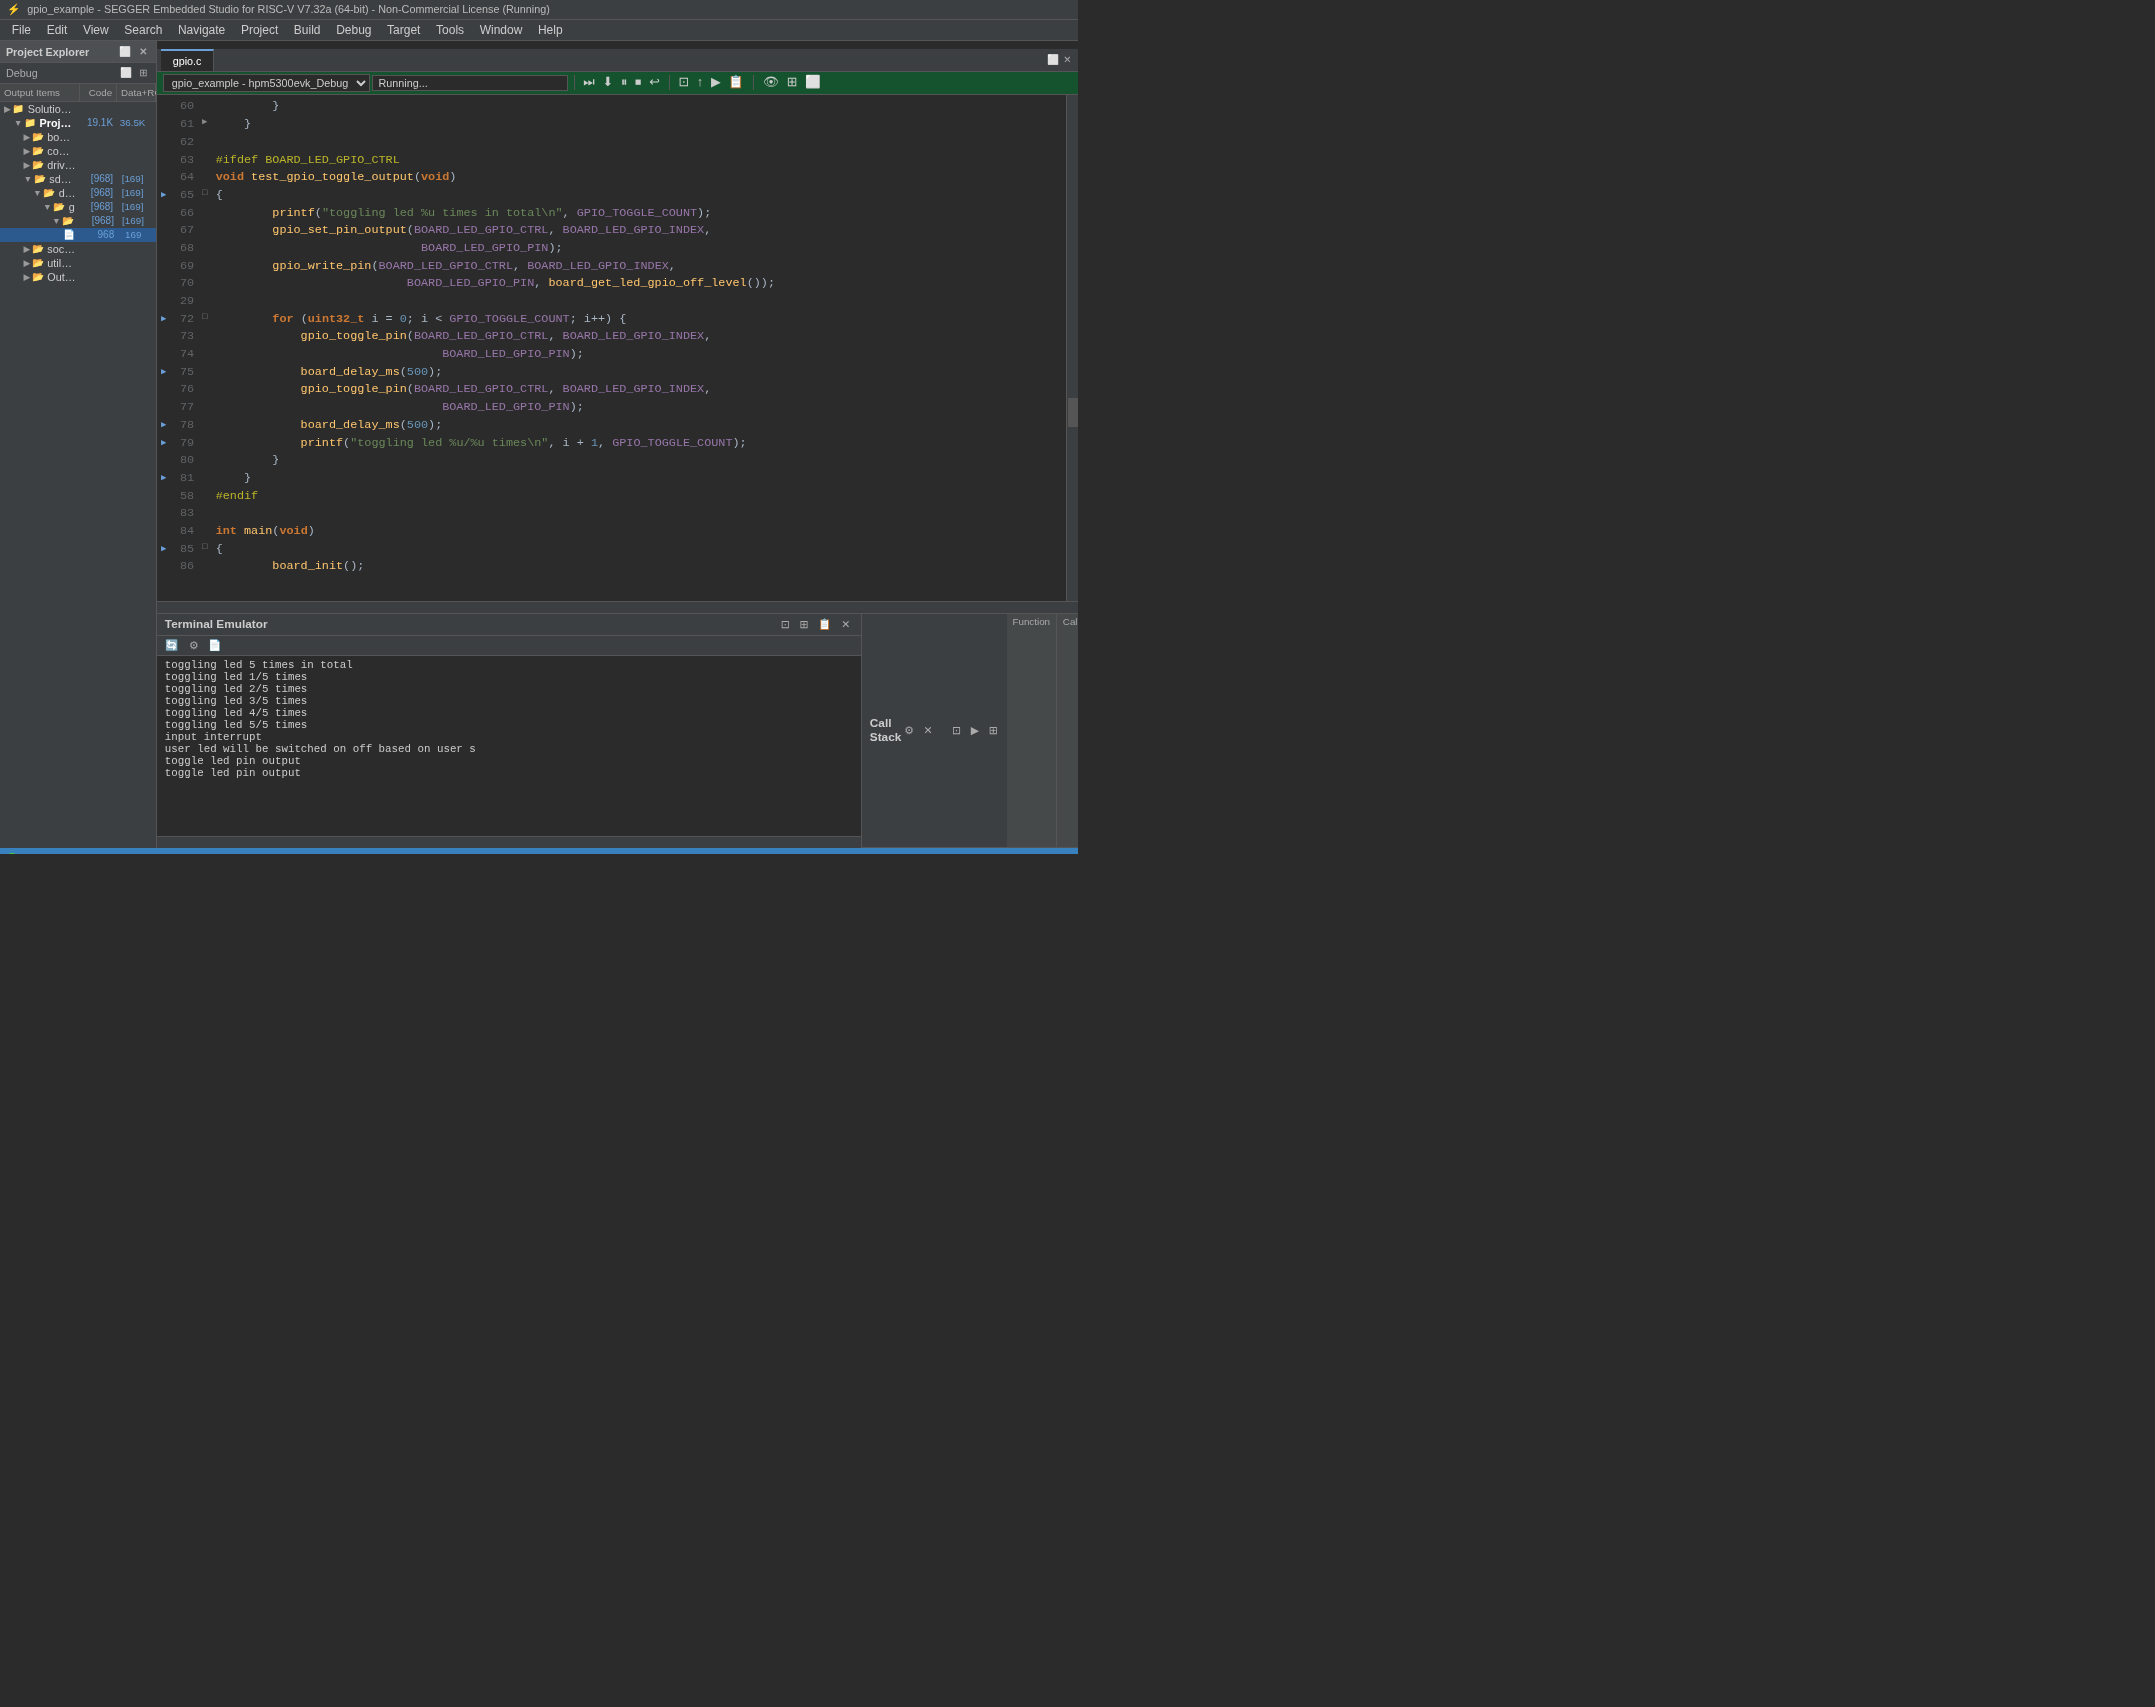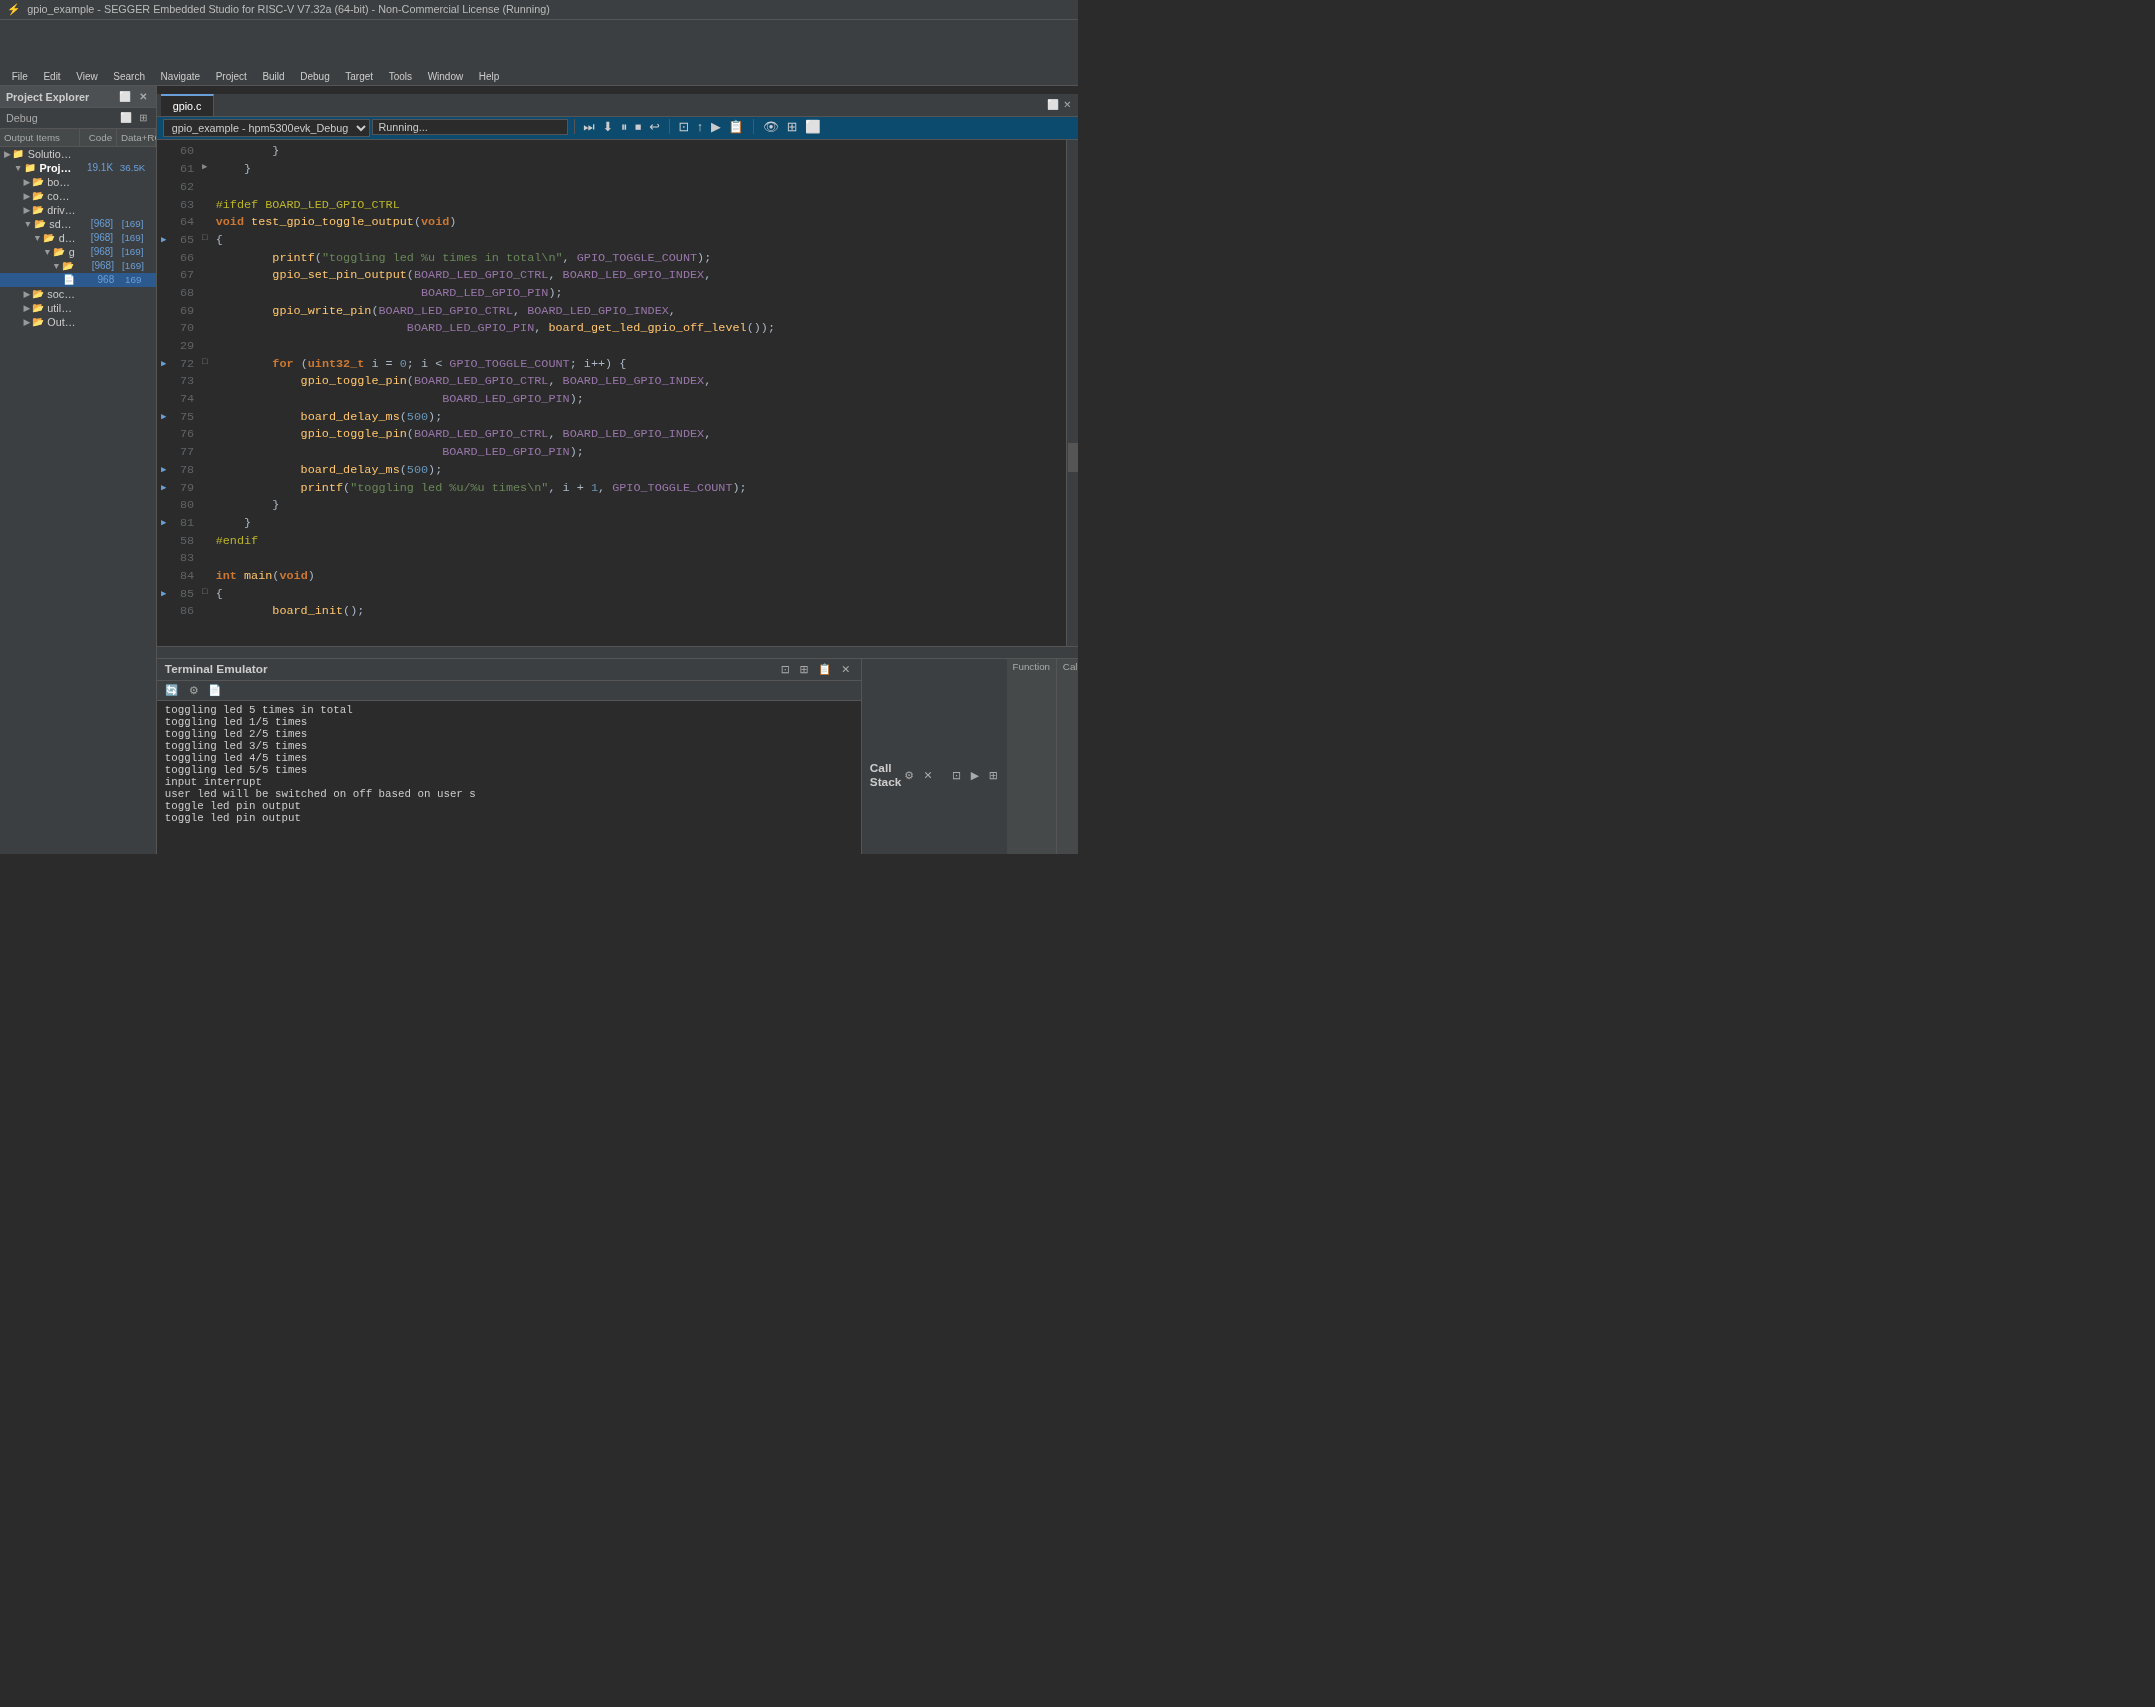--- a/index.html
+++ b/index.html
@@ -28,23 +28,22 @@
     
     #menu-bar {
       background: #3c3f41;
       display: flex;
       border-bottom: 1px solid #555;
       padding: 1px 3.9px;
     }
     #menu-bar .menu-item {
       color: #ccc;
       padding: 2px 7.8px;
-      font-size: 10px;
+      font-size: 12px;
       cursor: pointer;
-      margin-top: 48px;
     }
 
     
     #main-layout {
       display: flex;
       flex-direction: row;
       height: calc(100% - 47px);
     }
 
     
@@ -150,23 +149,23 @@
       background: #3c3f41;
     }
     .editor-tab.active {
       background: #2b2b2b;
       color: #fff;
       border-top: 2px solid #6a9fd8;
     }
 
     
     #toolbar {
-      background: #0c4a6e;
-      display: flex;
-      align-items: flex-start;
+      background: #14532d;
+      display: flex;
+      align-items: center;
       padding: 2px 5.9px;
       border-bottom: 1px solid #555;
       gap: 2px;
     }
     .toolbar-sep { width: 1px; height: 15.7px; background: #555; margin: 0 3.9px; }
     #debug-target-select {
       background: #2b2b2b;
       color: #ccc;
       border: 1px solid #555;
       padding: 1px 3.9px;

